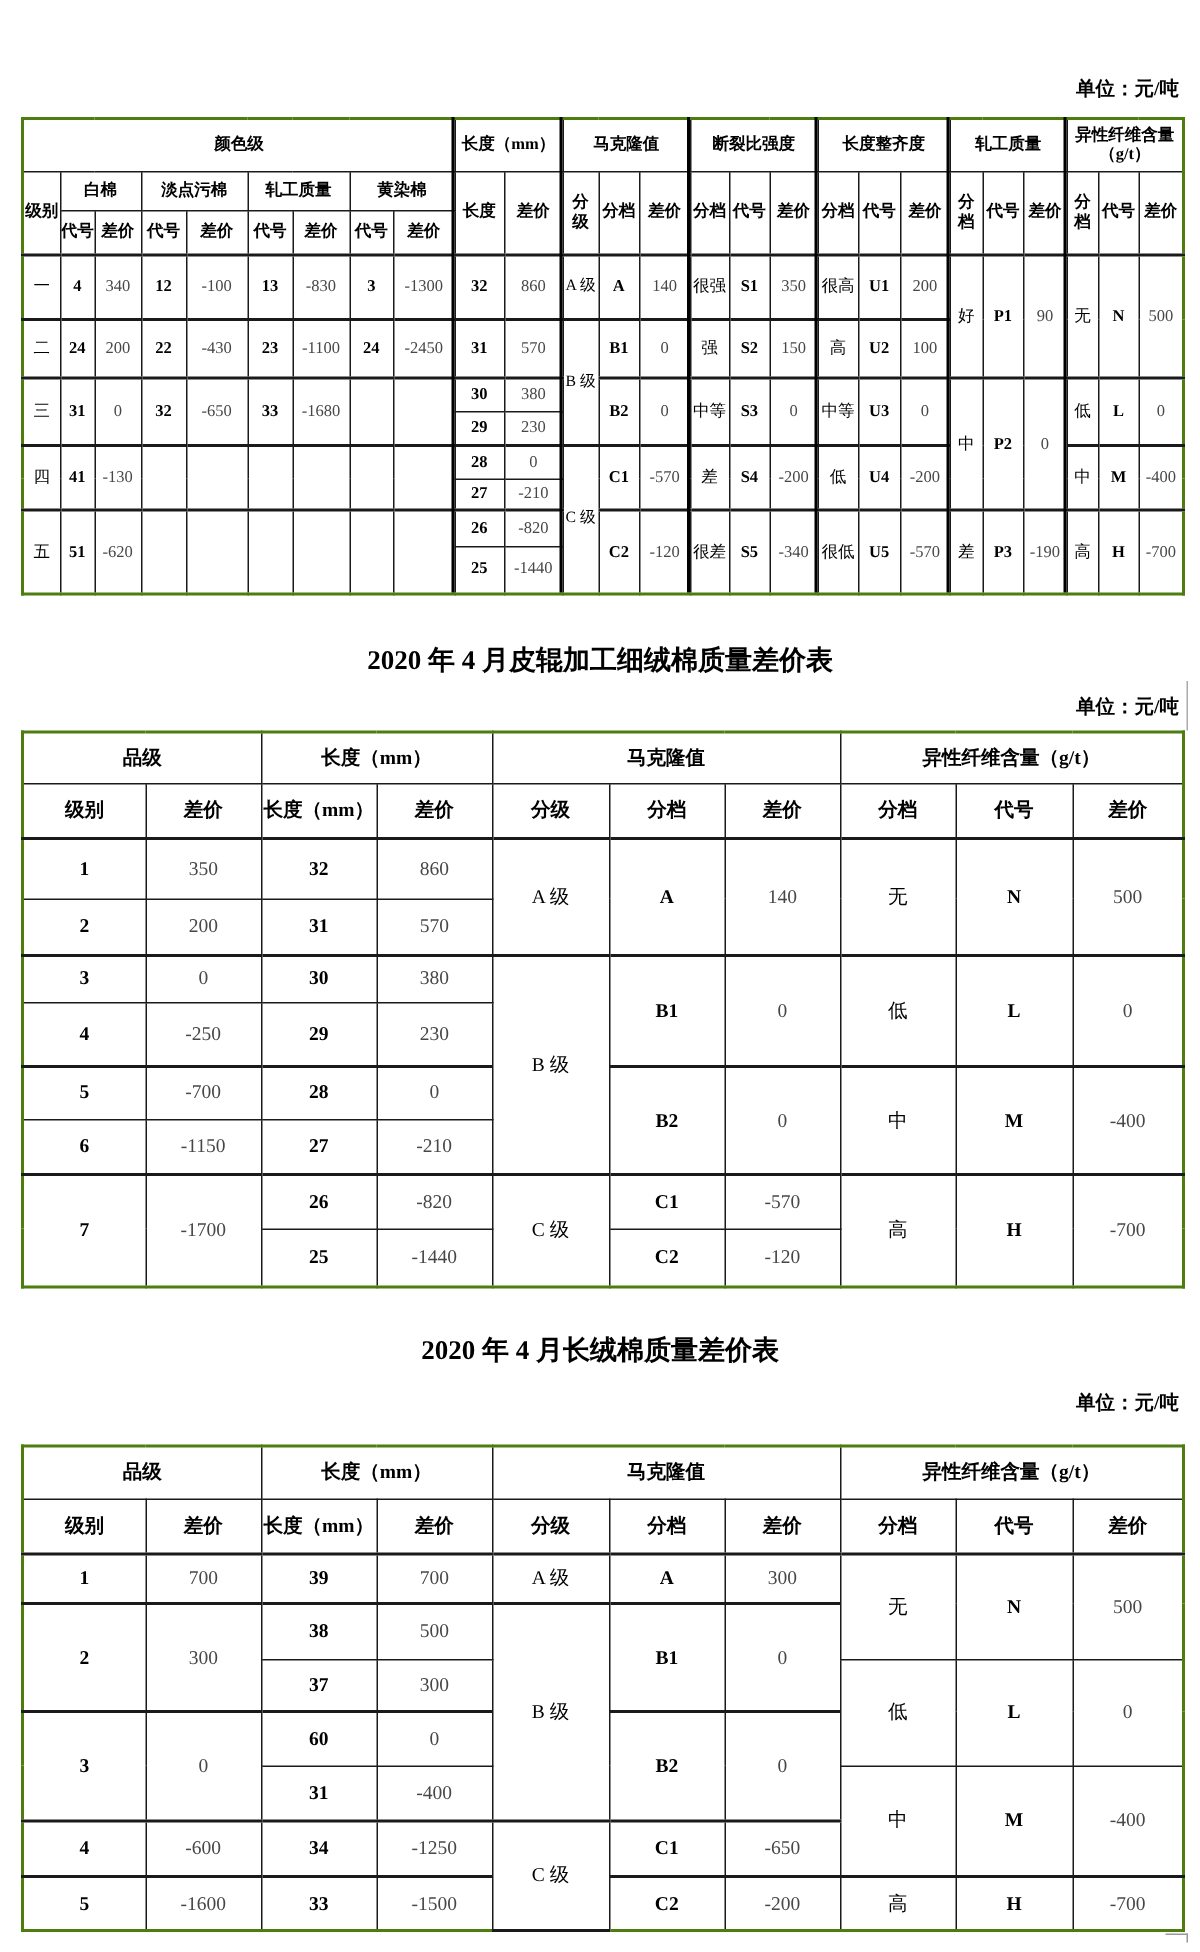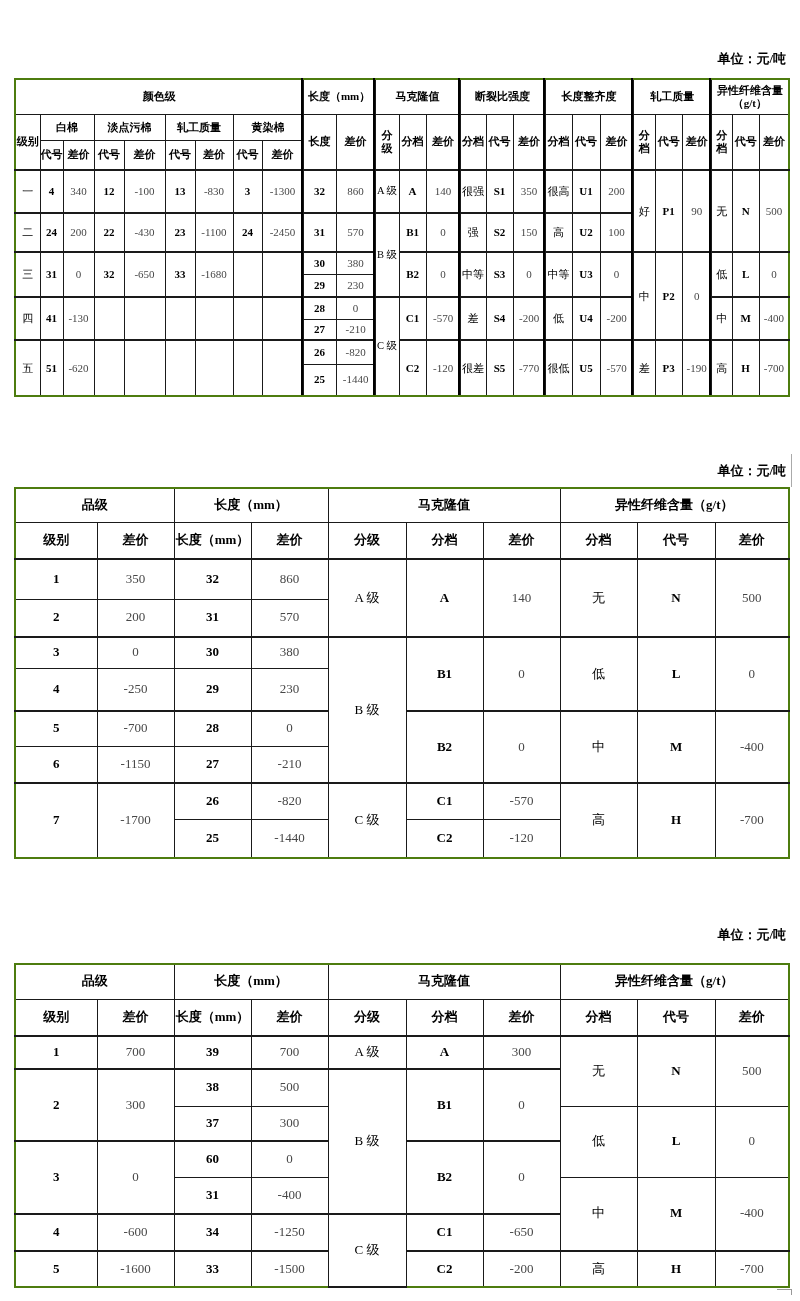--- a/index.html
+++ b/index.html
@@ -232,21 +232,21 @@
       <td rowspan="2"></td>
       <td rowspan="2"></td>
       <td rowspan="2"></td>
       <td rowspan="2"></td>
       <td class="c">26</td>
       <td class="d">-820</td>
       <td rowspan="2" class="c">C2</td>
       <td rowspan="2" class="d">-120</td>
       <td rowspan="2">很差</td>
       <td rowspan="2" class="c">S5</td>
-      <td rowspan="2" class="d">-770</td>
+      <td rowspan="2" class="d">-340</td>
       <td rowspan="2">很低</td>
       <td rowspan="2" class="c">U5</td>
       <td rowspan="2" class="d">-570</td>
       <td rowspan="2">差</td>
       <td rowspan="2" class="c">P3</td>
       <td rowspan="2" class="d">-190</td>
       <td rowspan="2">高</td>
       <td rowspan="2" class="c">H</td>
       <td rowspan="2" class="d">-700</td>
     </tr>
@@ -256,20 +256,21 @@
     </tr>
   </tbody>
     </table>
   <div class="vsep" id="vs1"></div>
   <div class="vsep" id="vs2"></div>
   <div class="vsep" id="vs3"></div>
   <div class="vsep" id="vs4"></div>
   <div class="vsep" id="vs5"></div>
   <div class="vsep" id="vs6"></div>
 
+  <div class="ttl" id="t2-title">2020 年 4 月皮辊加工细绒棉质量差价表</div>
   <div class="unit" id="t2-unit">单位：元/吨</div>
 
   <table class="tbl" id="t2">
     <colgroup>
       <col style="width:82px">
         <col style="width:77px">
         <col style="width:77px">
       <col style="width:77px">
         <col style="width:78px">
         <col style="width:77px">
@@ -364,20 +365,21 @@
     </tr>
     <tr style="height:39px">
       <td class="c">25</td>
       <td class="d">-1440</td>
       <td class="c">C2</td>
       <td class="d">-120</td>
     </tr>
   </tbody>
     </table>
 
+  <div class="ttl" id="t3-title">2020 年 4 月长绒棉质量差价表</div>
   <div class="unit" id="t3-unit">单位：元/吨</div>
 
   <table class="tbl" id="t3">
     <colgroup>
       <col style="width:82px">
         <col style="width:77px">
         <col style="width:77px">
       <col style="width:77px">
         <col style="width:78px">
         <col style="width:77px">

